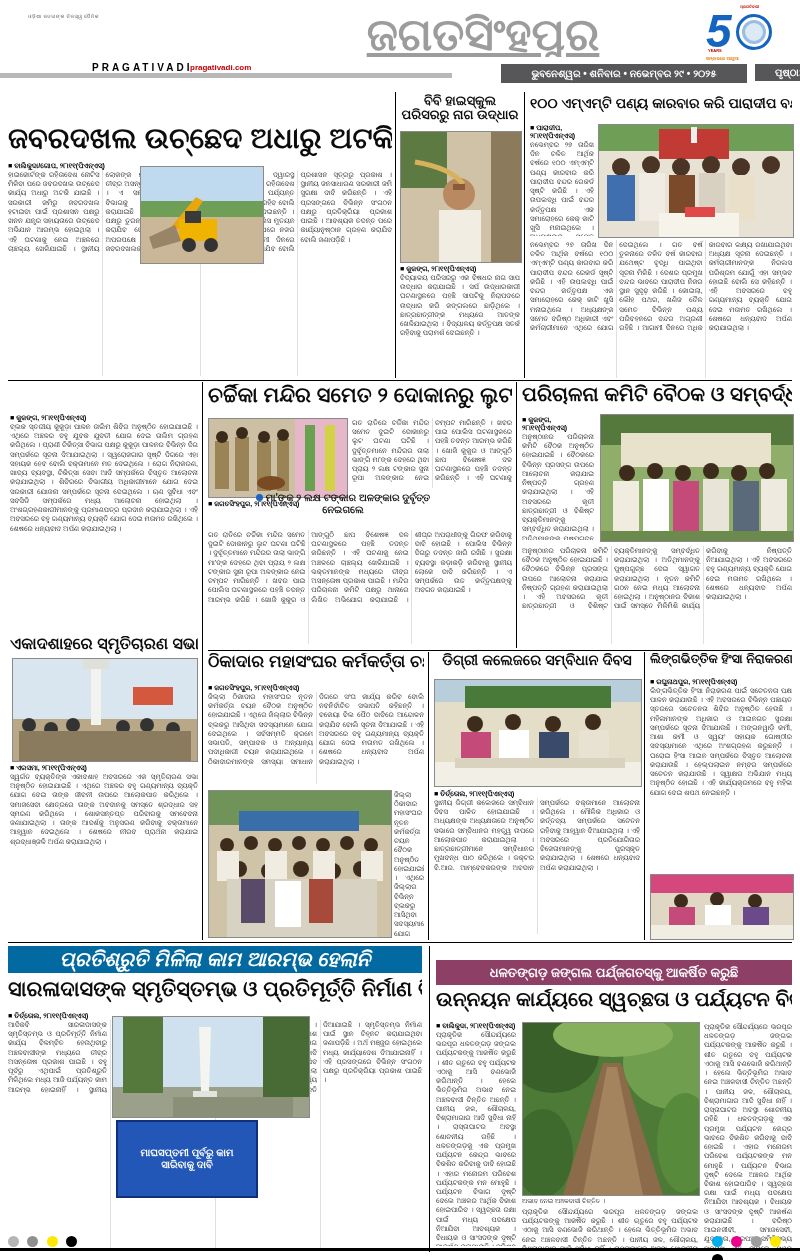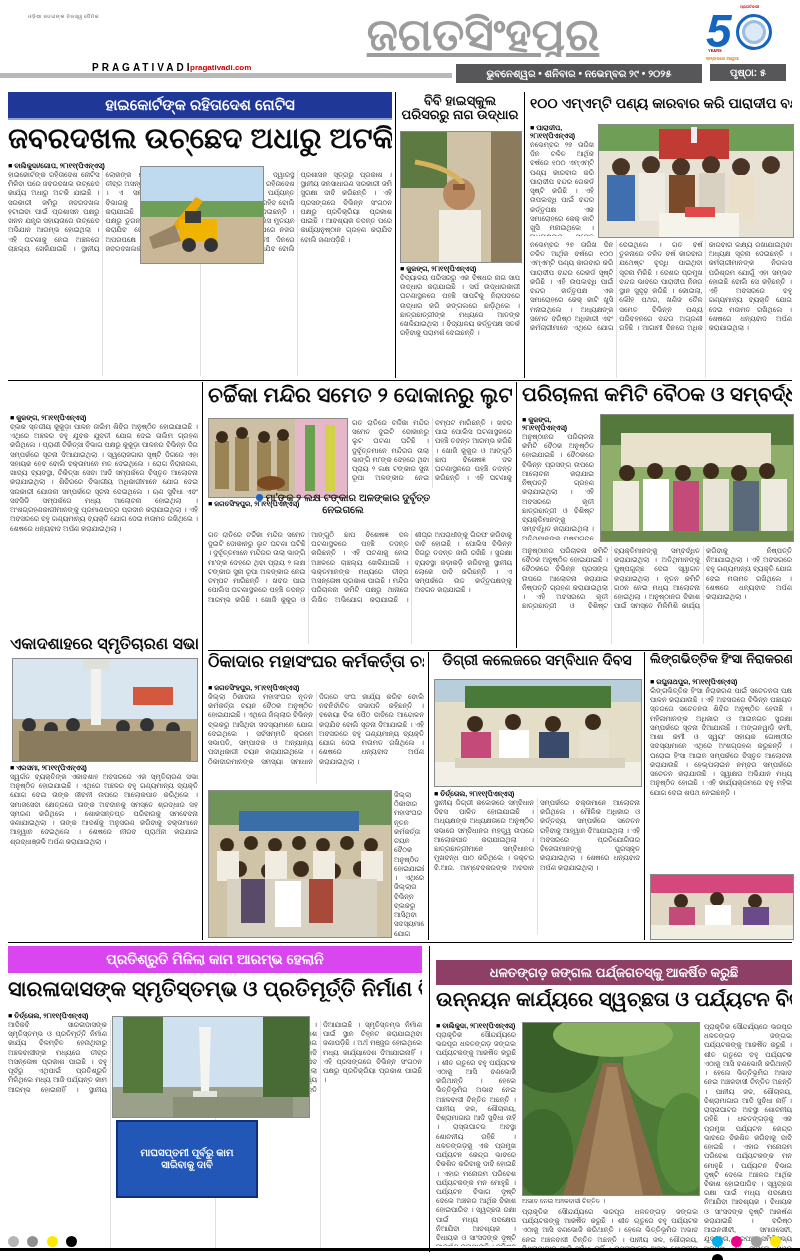--- a/index.html
+++ b/index.html
@@ -10,33 +10,33 @@
   .center{text-align:center;}
   
   .slogan{font-size:5px;color:#444;letter-spacing:.5px;}
   .logo-odia{font-size:40px;font-weight:bold;color:#000;line-height:1;}
   .logo-reg{font-size:9px;vertical-align:top;}
   .logo-latin{font-size:10px;font-weight:bold;letter-spacing:3px;color:#000;}
   .website{font-size:8px;font-weight:bold;color:#c40000;}
   .edition{font-size:45px;font-weight:bold;color:#9c9c9c;line-height:1;text-decoration:underline;}
   .rule-gray{background:#b8b8b8;}
   .datebox{background:#57575a;color:#fff;font-size:10px;font-weight:bold;
-           display:flex;align-items:center;justify-content:center;}
+           display:flex;align-items:center;justify-content:center;margin-left:45px;}
   .logo50-num{font-size:46px;font-weight:bold;color:#1565c0;font-style:italic;line-height:1;}
   .logo50-emblem{width:30px;height:30px;border-radius:50%;border:3px solid #1565c0;
                  background:#dce9f7;box-shadow:inset 0 0 0 3px #fff, inset 0 0 0 6px #9bbde0;}
   .logo50-small{font-size:4px;color:#c40000;font-weight:bold;}
   .logo50-tag{font-size:4.5px;color:#e07a00;font-weight:bold;}
   
   .vrule{background:#000;width:1px;}
   .hrule{background:#000;height:1px;}
   
   .kicker{color:#fff;font-weight:bold;display:flex;align-items:center;justify-content:center;overflow:hidden;}
   .kicker.navy{background:#1f3796;border-bottom:2px solid #8fa2e0;font-size:15px;}
-  .kicker.red{background:#d946ef;font-size:14px;}
+  .kicker.red{background:#0369a1;font-size:20px;font-style:italic;}
   .kicker.purple{background:#8e3f66;font-size:13px;}
   .headline{font-weight:bold;color:#0c0c0c;line-height:1.05;overflow:hidden;}
   .byline{font-size:7px;font-weight:bold;color:#000;}
   .body-text{font-size:7px;line-height:1.32;text-align:justify;color:#222;overflow:hidden;}
   .cols2{column-count:2;column-gap:6px;column-rule:1px solid #e0e0e0;}
   .cols3{column-count:3;column-gap:6px;column-rule:1px solid #e0e0e0;}
   .cols4{column-count:4;column-gap:6px;column-rule:1px solid #e0e0e0;}
   .boxed-headline{border:1px solid #000;}
   .subhead{font-weight:bold;font-size:10px;line-height:1.15;text-align:center;overflow:hidden;}
   .subhead .dot{display:inline-block;width:7px;height:7px;border-radius:50%;background:#1f63c4;margin-right:3px;}
@@ -62,21 +62,20 @@
     <div class="abs logo50-num" style="left:6px;top:4px;">5</div>
     <div class="abs logo50-emblem" style="left:36px;top:10px;"></div>
     <div class="abs logo50-small" style="left:8px;top:44px;">YEARS</div>
     <div class="abs logo50-tag clip" style="left:6px;top:52px;width:86px;">ସମ୍ବାଦରେ ଆଗୁଆ</div>
   </div>
 
   <div class="abs rule-gray" style="left:0;top:73px;width:452px;height:5px;"></div>
   <div class="abs datebox clip" style="left:456px;top:64px;width:246px;height:19px;">ଭୁବନେଶ୍ୱର • ଶନିବାର • ନଭେମ୍ବର ୨୯ • ୨୦୨୫</div>
   <div class="abs datebox clip" style="left:710px;top:64px;width:76px;height:17px;">ପୃଷ୍ଠା: ୫</div>
 
-  <div class="abs kicker navy" style="left:8px;top:92px;width:384px;height:26px;">ହାଇକୋର୍ଟଙ୍କ ରହିତାଦେଶ ନୋଟିସ</div>
   <div class="abs headline center clip" style="left:8px;top:123px;width:384px;height:36px;font-size:29px;">ଜବରଦଖଲ ଉଚ୍ଛେଦ ଅଧାରୁ ଅଟକିଲା</div>
   <div class="abs" style="left:8px;top:162px;width:384px;height:216px;">
     <div class="byline">■ ବାଲିକୁଦା/ଗୋପ, ୨୮ା୧୧(ପିଏନ୍ଏସ୍)</div>
     <div class="body-text cols4" style="height:206px;">ହାଇକୋର୍ଟଙ୍କ ରହିତାଦେଶ ନୋଟିସ ମିଳିବା ପରେ ଜବରଦଖଲ ଉଚ୍ଛେଦ କାର୍ଯ୍ୟ ଅଧାରୁ ଅଟକି ଯାଇଛି । ସରକାରୀ ଜମିରୁ ଜବରଦଖଲ ହଟାଇବା ପାଇଁ ପ୍ରଶାସନ ପକ୍ଷରୁ ଖନନ ଯନ୍ତ୍ର ସହାୟତାରେ ଉଚ୍ଛେଦ ଅଭିଯାନ ଆରମ୍ଭ ହୋଇଥିଲା । ଏହି ଘଟଣାକୁ ନେଇ ଅଞ୍ଚଳରେ ଚାଞ୍ଚଲ୍ୟ ଖେଳିଯାଇଛି । ସ୍ଥାନୀୟ ଲୋକଙ୍କ ମଧ୍ୟରେ ଏ ନେଇ ତୀବ୍ର ଅସନ୍ତୋଷ ପ୍ରକାଶ ପାଇଛି । ଏ ସମ୍ପର୍କରେ ସମ୍ପୃକ୍ତ ବିଭାଗକୁ ଲିଖିତ ଅଭିଯୋଗ କରାଯାଇଛି । ଜିଲ୍ଲା ପ୍ରଶାସନ ପକ୍ଷରୁ ତୁରନ୍ତ ପଦକ୍ଷେପ ଗ୍ରହଣ କରାଯିବ ବୋଲି କୁହାଯାଇଛି । ଅପରପକ୍ଷେ ଜବରଦଖଲକାରୀମାନେ ନ୍ୟାୟାଳୟଙ୍କ ଦ୍ୱାରସ୍ଥ ହୋଇଥିବା ଜଣାପଡ଼ିଛି । ରହିତାଦେଶ ପ୍ରତ୍ୟାହାର ନହେବା ପର୍ଯ୍ୟନ୍ତ ଉଚ୍ଛେଦ କାର୍ଯ୍ୟ ବନ୍ଦ ରହିବ ବୋଲି ତହସିଲଦାର ସୂଚନା ଦେଇଛନ୍ତି । ଏହି ଘଟଣା ପରେ ପୋଲିସ ମୁତୟନ କରାଯାଇ ପରିସ୍ଥିତି ଉପରେ ନଜର ରଖାଯାଇଛି । ଆଗାମୀ ଦିନରେ ପୁନର୍ବାର ଅଭିଯାନ ଚଳାଯିବ ବୋଲି ପ୍ରଶାସନ ସୂତ୍ରରୁ ପ୍ରକାଶ । ସ୍ଥାନୀୟ ଜନସାଧାରଣ ସରକାରୀ ଜମି ସୁରକ୍ଷା ଦାବି କରିଛନ୍ତି । ଏହି ପ୍ରସଙ୍ଗରେ ବିଭିନ୍ନ ସଂଗଠନ ପକ୍ଷରୁ ପ୍ରତିକ୍ରିୟା ପ୍ରକାଶ ପାଇଛି । ଆବଶ୍ୟକ ତଦନ୍ତ ପରେ କାର୍ଯ୍ୟାନୁଷ୍ଠାନ ଗ୍ରହଣ କରାଯିବ ବୋଲି ଜଣାପଡ଼ିଛି ।</div>
   </div>
   <div class="abs ph" style="left:140px;top:166px;width:122px;height:96px;">
     <svg viewBox="0 0 122 96" preserveAspectRatio="none">
       <rect width="122" height="40" fill="#bfd9ee"></rect>
       <rect y="34" width="122" height="18" fill="#6f9e56"></rect>
       <rect y="50" width="122" height="46" fill="#c9b798"></rect>

